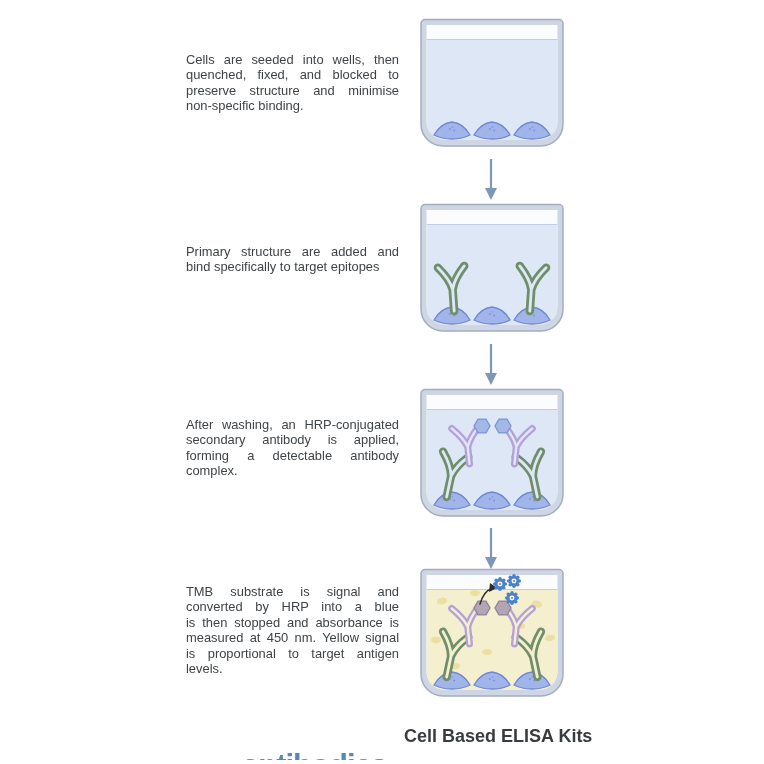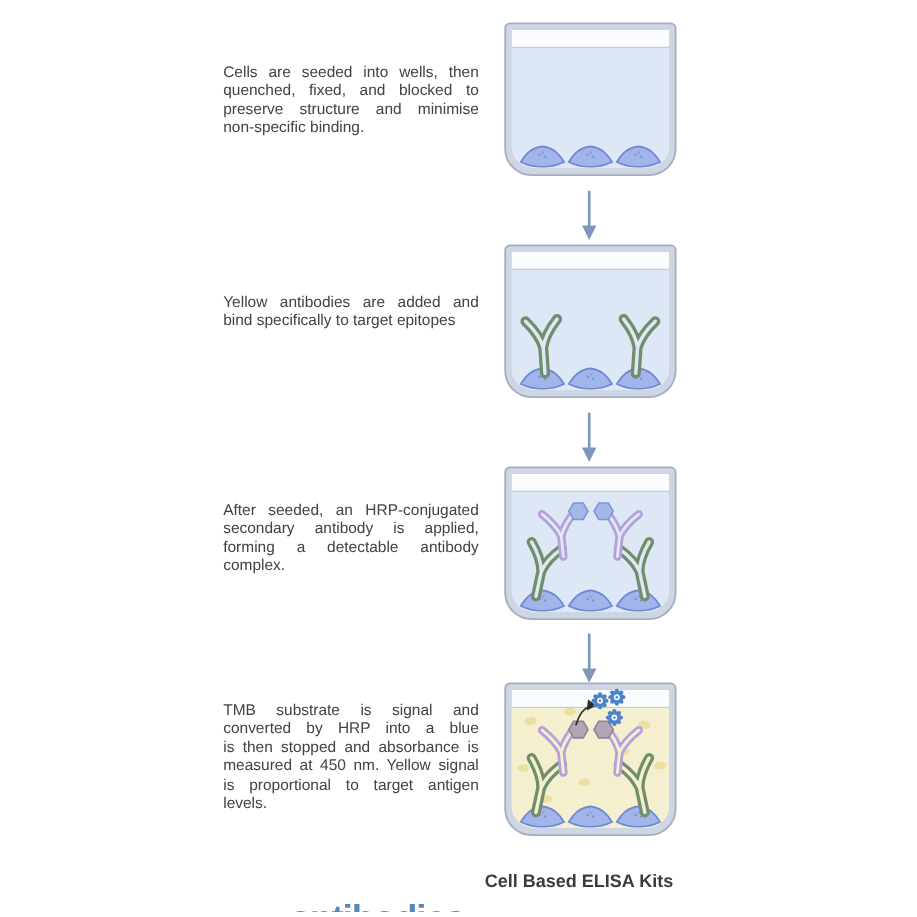--- a/index.html
+++ b/index.html
@@ -43,21 +43,21 @@
   .logo-main{
     font-size:31px;font-weight:700;letter-spacing:-1px;
     color:var(--c-logo_blue,#5589b8);
   }
   .logo-com{
     position:absolute;right:2px;top:29px;
     font-size:18px;letter-spacing:.5px;color:var(--c-logo_gray,#9e9e9e);
   }
   .footer-label{
     position:absolute;left:404px;top:726px;
-    font-size:15px;font-weight:700;color:var(--c-footer_text,#393c3f);
+    font-size:18px;font-weight:700;color:var(--c-footer_text,#393c3f);
   }
   .defs-svg{position:absolute;width:0;height:0;}
 </style>
 </head>
 <body>
 
 <div class="canvas">
 
   <svg class="defs-svg" aria-hidden="true">
     <defs>
@@ -115,21 +115,21 @@
     </svg>
   </section>
 
   <svg class="flow-arrow" style="top:158px" viewBox="0 0 22 44">
     <line class="fa-line" x1="11" y1="1" x2="11" y2="31"></line>
     <polygon class="fa-head" points="5,30 17,30 11,42"></polygon>
   </svg>
 
   <section>
     <div class="step-text" style="top:244px">
-        <div>Yellow antibodies are added and</div>
+        <div>Primary structure are added and</div>
         <div>bind specifically to target epitopes</div>
       </div>
     <svg class="well-svg well-blue" style="top:203px" viewBox="0 0 146 130">
       <path class="well-outer" d="M6,1.5 H140 A4,4 0 0 1 144,5.5 V106 A22,22 0 0 1 122,128 H24 A22,22 0 0 1 2,106 V5.5 A4,4 0 0 1 6,1.5 Z"></path>
       <path class="well-inner" d="M7.5,7 H138.5 V104 A17.5,17.5 0 0 1 121,121.5 H25 A17.5,17.5 0 0 1 7.5,104 Z"></path>
       <path class="well-liquid" d="M7.5,21.5 H138.5 V104 A17.5,17.5 0 0 1 121,121.5 H25 A17.5,17.5 0 0 1 7.5,104 Z"></path>
       <line class="well-surface" x1="7.5" y1="21.5" x2="138.5" y2="21.5"></line>
       <use href="#cell" transform="translate(33,111)"></use>
       <use href="#cell" transform="translate(73,111)"></use>
       <use href="#cell" transform="translate(113,111)"></use>
@@ -138,21 +138,21 @@
     </svg>
   </section>
 
   <svg class="flow-arrow" style="top:343px" viewBox="0 0 22 44">
     <line class="fa-line" x1="11" y1="1" x2="11" y2="31"></line>
     <polygon class="fa-head" points="5,30 17,30 11,42"></polygon>
   </svg>
 
   <section>
     <div class="step-text" style="top:417px">
-        <div>After seeded, an HRP-conjugated</div>
+        <div>After washing, an HRP-conjugated</div>
         <div>secondary antibody is applied,</div>
         <div>forming a detectable antibody</div>
         <div>complex.</div>
       </div>
     <svg class="well-svg well-blue" style="top:388px" viewBox="0 0 146 130">
       <path class="well-outer" d="M6,1.5 H140 A4,4 0 0 1 144,5.5 V106 A22,22 0 0 1 122,128 H24 A22,22 0 0 1 2,106 V5.5 A4,4 0 0 1 6,1.5 Z"></path>
       <path class="well-inner" d="M7.5,7 H138.5 V104 A17.5,17.5 0 0 1 121,121.5 H25 A17.5,17.5 0 0 1 7.5,104 Z"></path>
       <path class="well-liquid" d="M7.5,21.5 H138.5 V104 A17.5,17.5 0 0 1 121,121.5 H25 A17.5,17.5 0 0 1 7.5,104 Z"></path>
       <line class="well-surface" x1="7.5" y1="21.5" x2="138.5" y2="21.5"></line>
       <use href="#cell" transform="translate(33,111)"></use>

